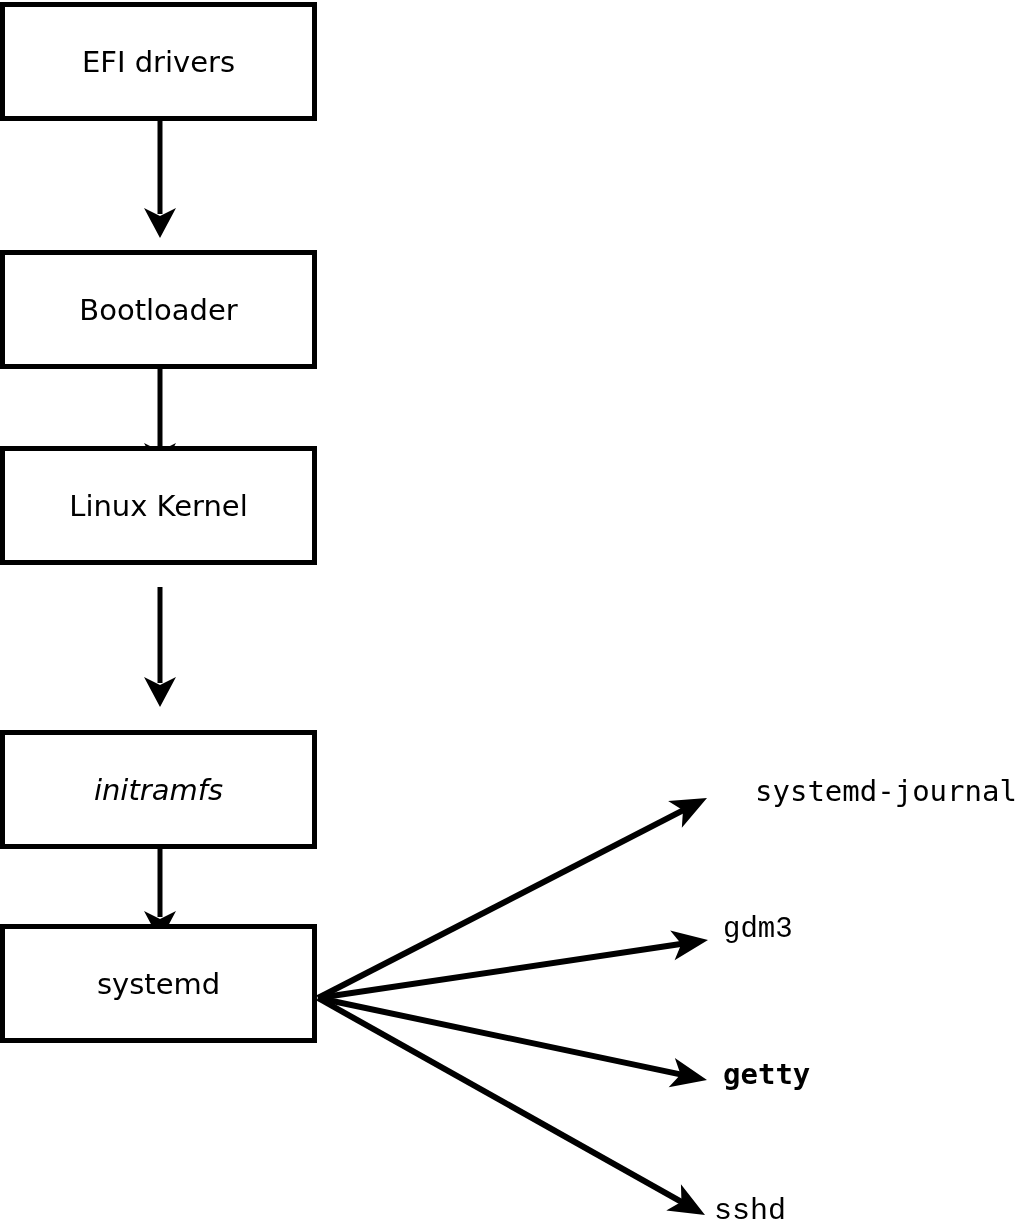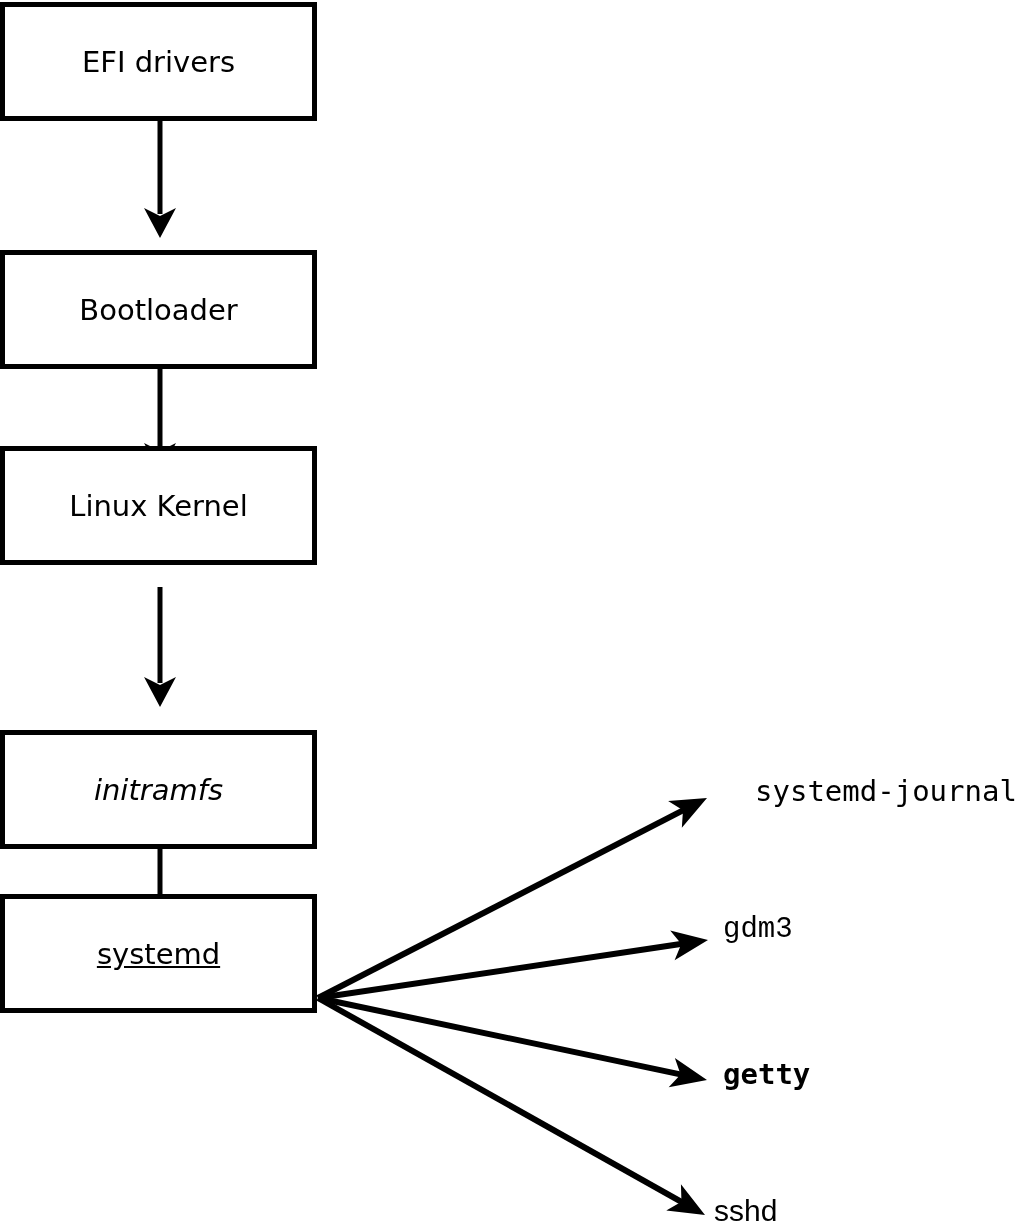--- a/index.html
+++ b/index.html
@@ -40,21 +40,21 @@
   .target-label {
     position: absolute;
     white-space: nowrap;
     font-size: 29px;
     line-height: 1;
   }
   .target-label.mono {
     font-family: "DejaVu Sans Mono", monospace;
   }
   .target-label.sans {
-    font-family: Liberation Sans, sans-serif;
+    font-family: Liberation Mono, monospace;
     font-size: 30px;
     text-align: right;
   }
   .note {
     position: absolute;
     left: 560px;
     top: 163px;
     font-size: 30px;
     line-height: 1;
     white-space: nowrap;
@@ -89,21 +89,21 @@
       </div>
       <div class="node-box" style="top: 250px;">
         <span>Bootloader</span>
       </div>
       <div class="node-box" style="top: 446px;">
         <span>Linux Kernel</span>
       </div>
       <div class="node-box" style="top: 730px; font-style: italic;">
         <span>initramfs</span>
       </div>
-      <div class="node-box" style="top: 894px; text-decoration: underline;">
+      <div class="node-box" style="top: 924px;">
         <span>systemd</span>
       </div>
     </div>
   <div id="targets">
       <div class="target-label mono" style="left: 723px; top: 777px; margin-left: 32px;">systemd-journal</div>
       <div class="target-label mono" style="left: 723px; top: 915px; font-family: Liberation Mono, monospace;">gdm3</div>
       <div class="target-label mono" style="left: 723px; top: 1060px; font-weight: bold;">getty</div>
       <div class="target-label sans" style="left: 714px; top: 1196px;">sshd</div>
     </div>
 </div>

